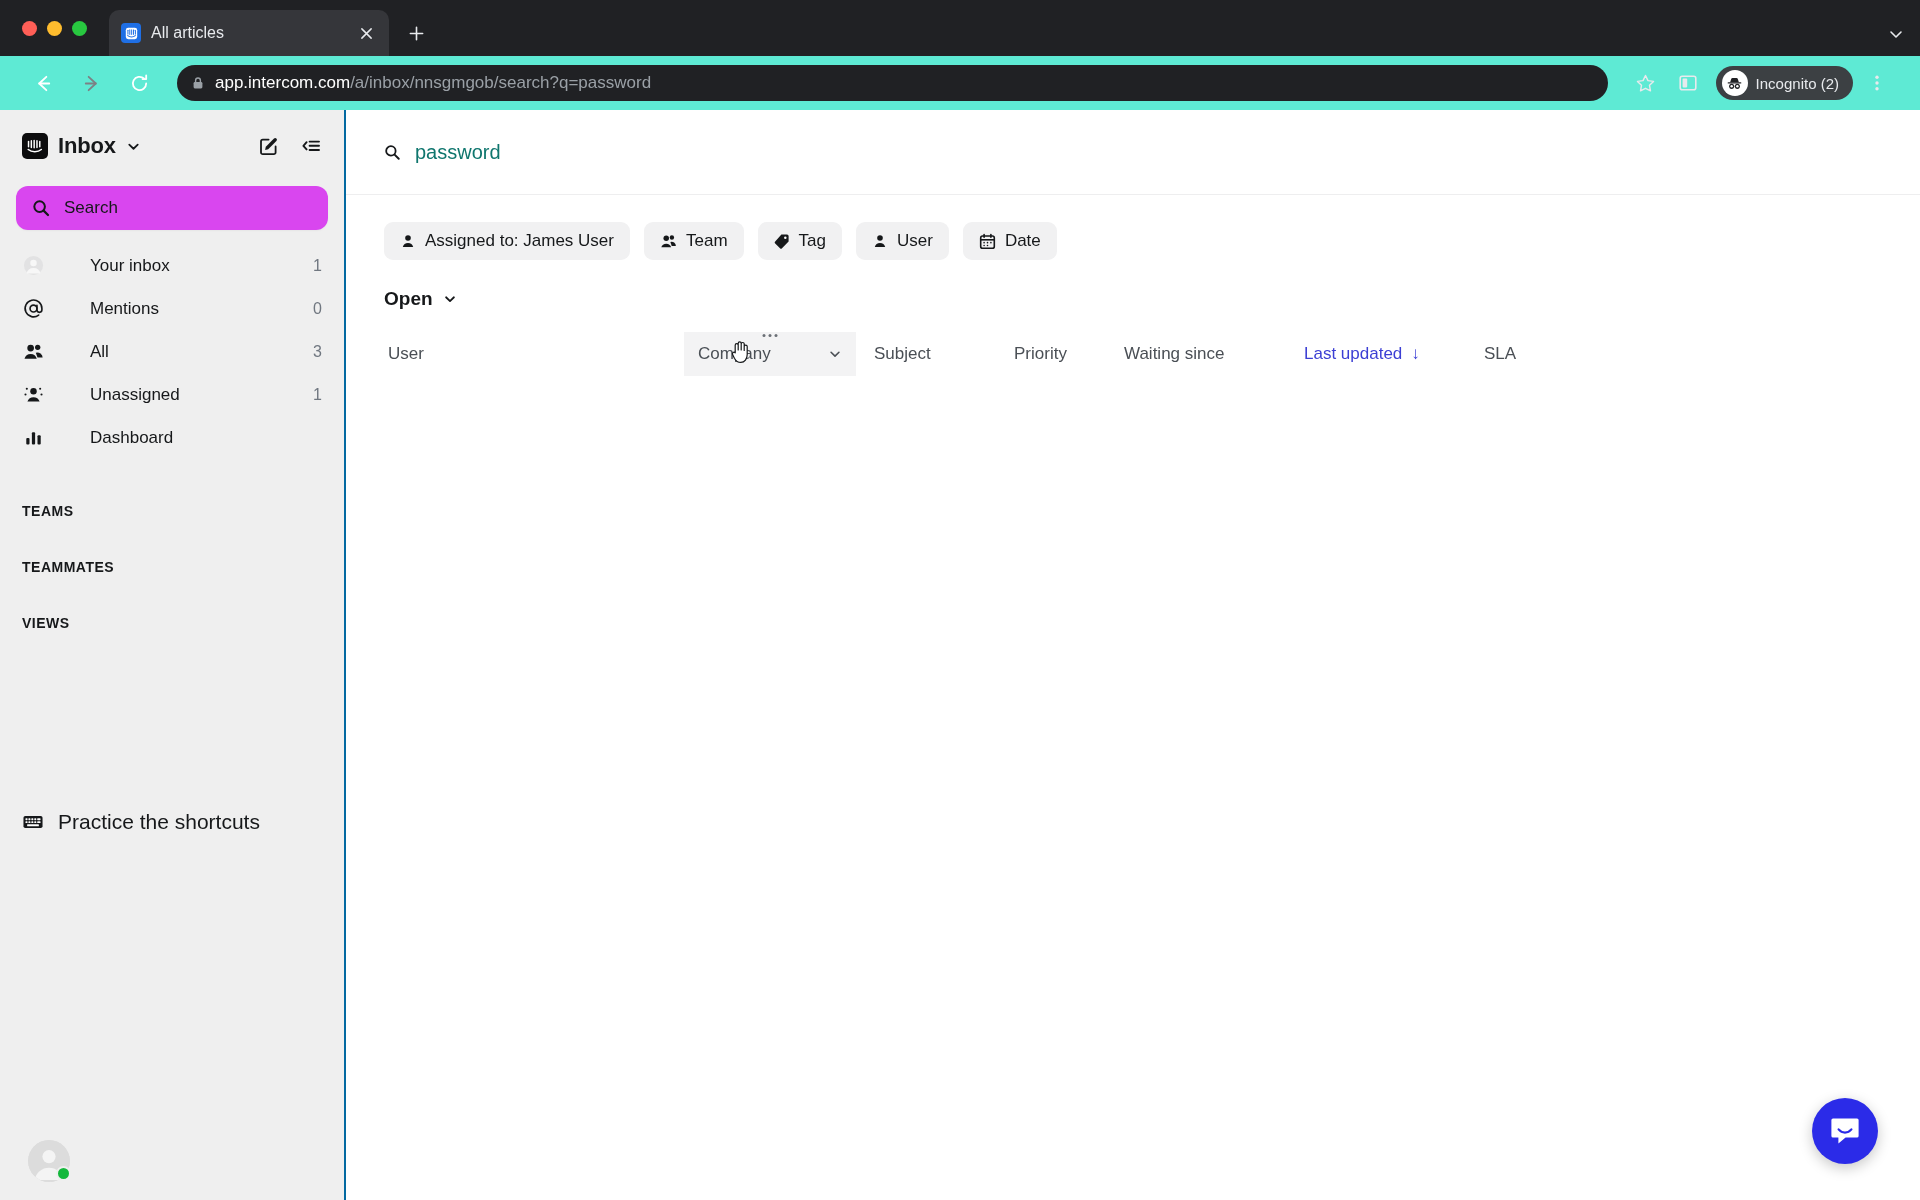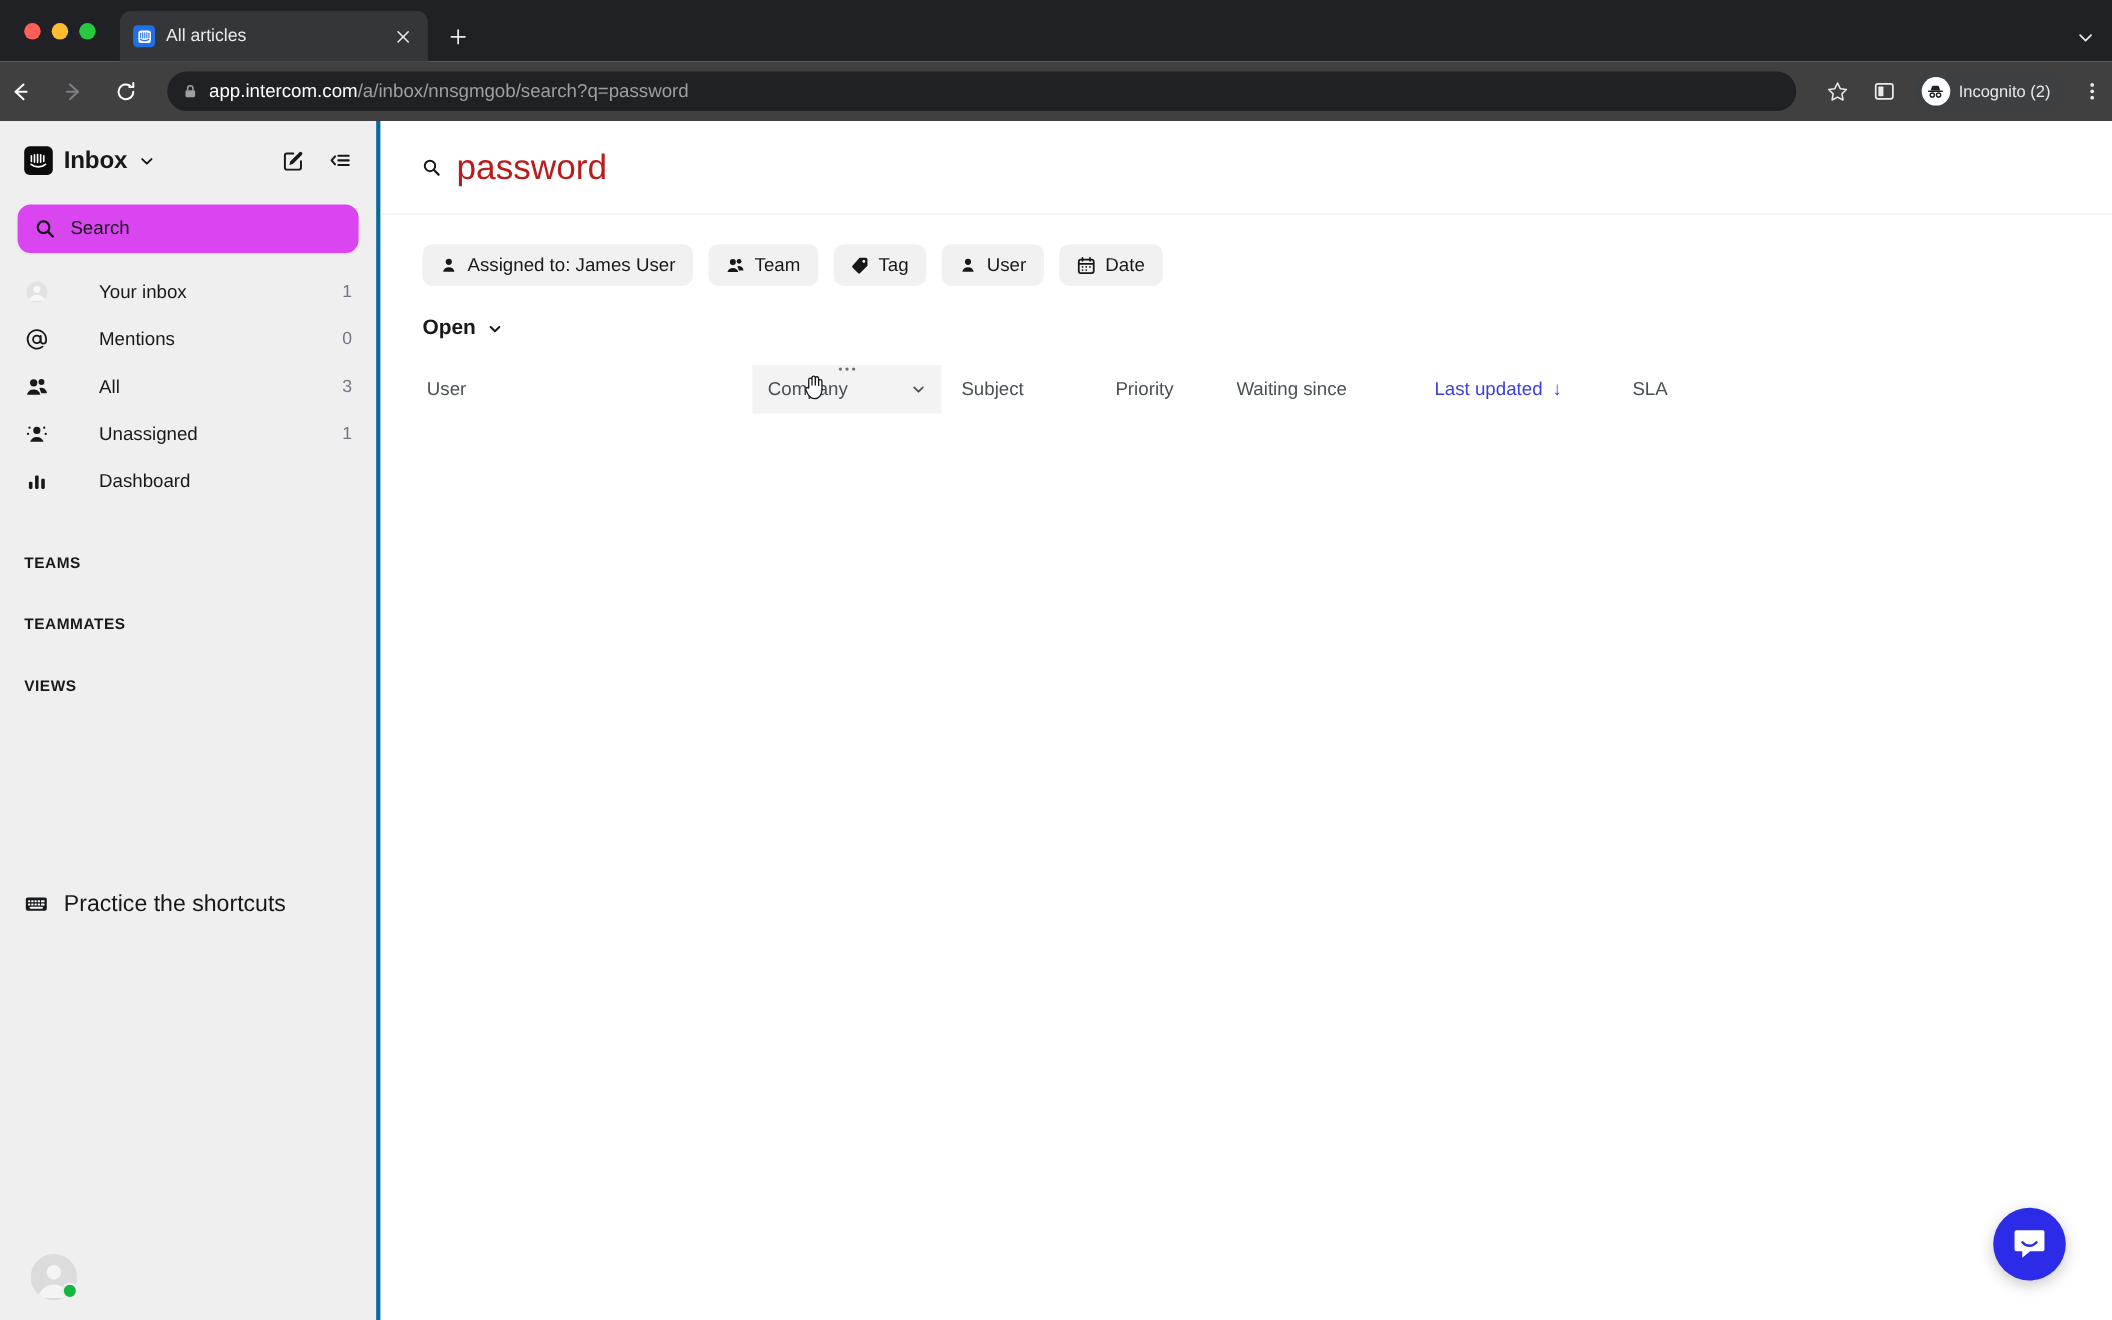--- a/index.html
+++ b/index.html
@@ -34,22 +34,22 @@
   .tab-title {
     color: #e8eaed; font-size: 16px; flex: 1; white-space: nowrap;
     overflow: hidden; text-overflow: ellipsis;
   }
   .tab-close { width: 22px; height: 22px; display: flex; align-items: center; justify-content: center; border-radius: 50%; }
   .newtab { width: 34px; height: 34px; margin-left: 10px; margin-bottom: 6px;
     display: flex; align-items: center; justify-content: center; border-radius: 50%; }
   .tabstrip-right { position: absolute; right: 14px; bottom: 12px; display: flex; align-items: center; }
 
   .toolbar {
-    height: 54px; background: #404040; display: flex; align-items: center;
-    padding: 0 0; gap: 12px; flex: 0 0 54px;
+    height: 54px; background: #5eead4; display: flex; align-items: center;
+    padding: 0 25px; gap: 12px; flex: 0 0 54px;
   }
   .tbtn { width: 36px; height: 36px; display: flex; align-items: center; justify-content: center; border-radius: 50%; }
   .omnibox {
     flex: 1; height: 36px; background: #202124; border-radius: 18px;
     display: flex; align-items: center; padding: 0 14px; gap: 10px; margin: 0 8px;
   }
   .omnibox-text { font-size: 17px; color: #9aa0a6; white-space: nowrap; }
   .omnibox-text b { color: #ffffff; font-weight: 400; }
   .tb-right { display: flex; align-items: center; gap: 6px; }
   .incognito-pill {
@@ -61,21 +61,21 @@
     display: flex; align-items: center; justify-content: center;
   }
   .incognito-label { color: #e8eaed; font-size: 15px; white-space: nowrap; }
 
   
   .app { flex: 1; display: flex; min-height: 0; background: #fff; }
 
   
   .sidebar {
     width: 346px; flex: 0 0 346px; background: #efefef;
-    border-right: 4px solid #0369a1; display: flex; flex-direction: column;
+    border-right: 2px solid #0369a1; display: flex; flex-direction: column;
     position: relative;
   }
   .sb-header { height: 72px; display: flex; align-items: center; padding: 0 22px; gap: 10px; }
   .ic-logo {
     width: 26px; height: 26px; border-radius: 5px; background: #0c0c0d;
     display: flex; align-items: center; justify-content: center; flex: 0 0 26px;
   }
   .sb-title { font-size: 22px; font-weight: 700; color: #16181a; letter-spacing: -0.2px; }
   .sb-header-actions { margin-left: auto; display: flex; align-items: center; gap: 20px; }
 
@@ -115,21 +115,21 @@
     border-radius: 50%; background: #14b83c; border: 2.5px solid #efefef;
   }
 
   
   .main { flex: 1; display: flex; flex-direction: column; min-width: 0; background: #fff; position: relative; }
 
   .search-head {
     height: 85px; display: flex; align-items: center; gap: 14px; padding: 0 38px;
     border-bottom: 1px solid #eeeeef;
   }
-  .search-query { font-size: 32px; color: #b91c1c; }
+  .search-query { font-size: 20px; color: #0f766e; }
 
   .filter-row { display: flex; align-items: center; gap: 14px; padding: 27px 38px 0 38px; }
   .chip {
     height: 38px; background: #f1f1f2; border-radius: 9px; display: flex;
     align-items: center; gap: 9px; padding: 0 16px; font-size: 17px; color: #16181a;
     white-space: nowrap;
   }
 
   .status-row { padding: 28px 38px 0 38px; display: flex; align-items: center; }
   .status-dd { display: flex; align-items: center; gap: 10px; font-size: 19px; font-weight: 700; color: #16181a; }

